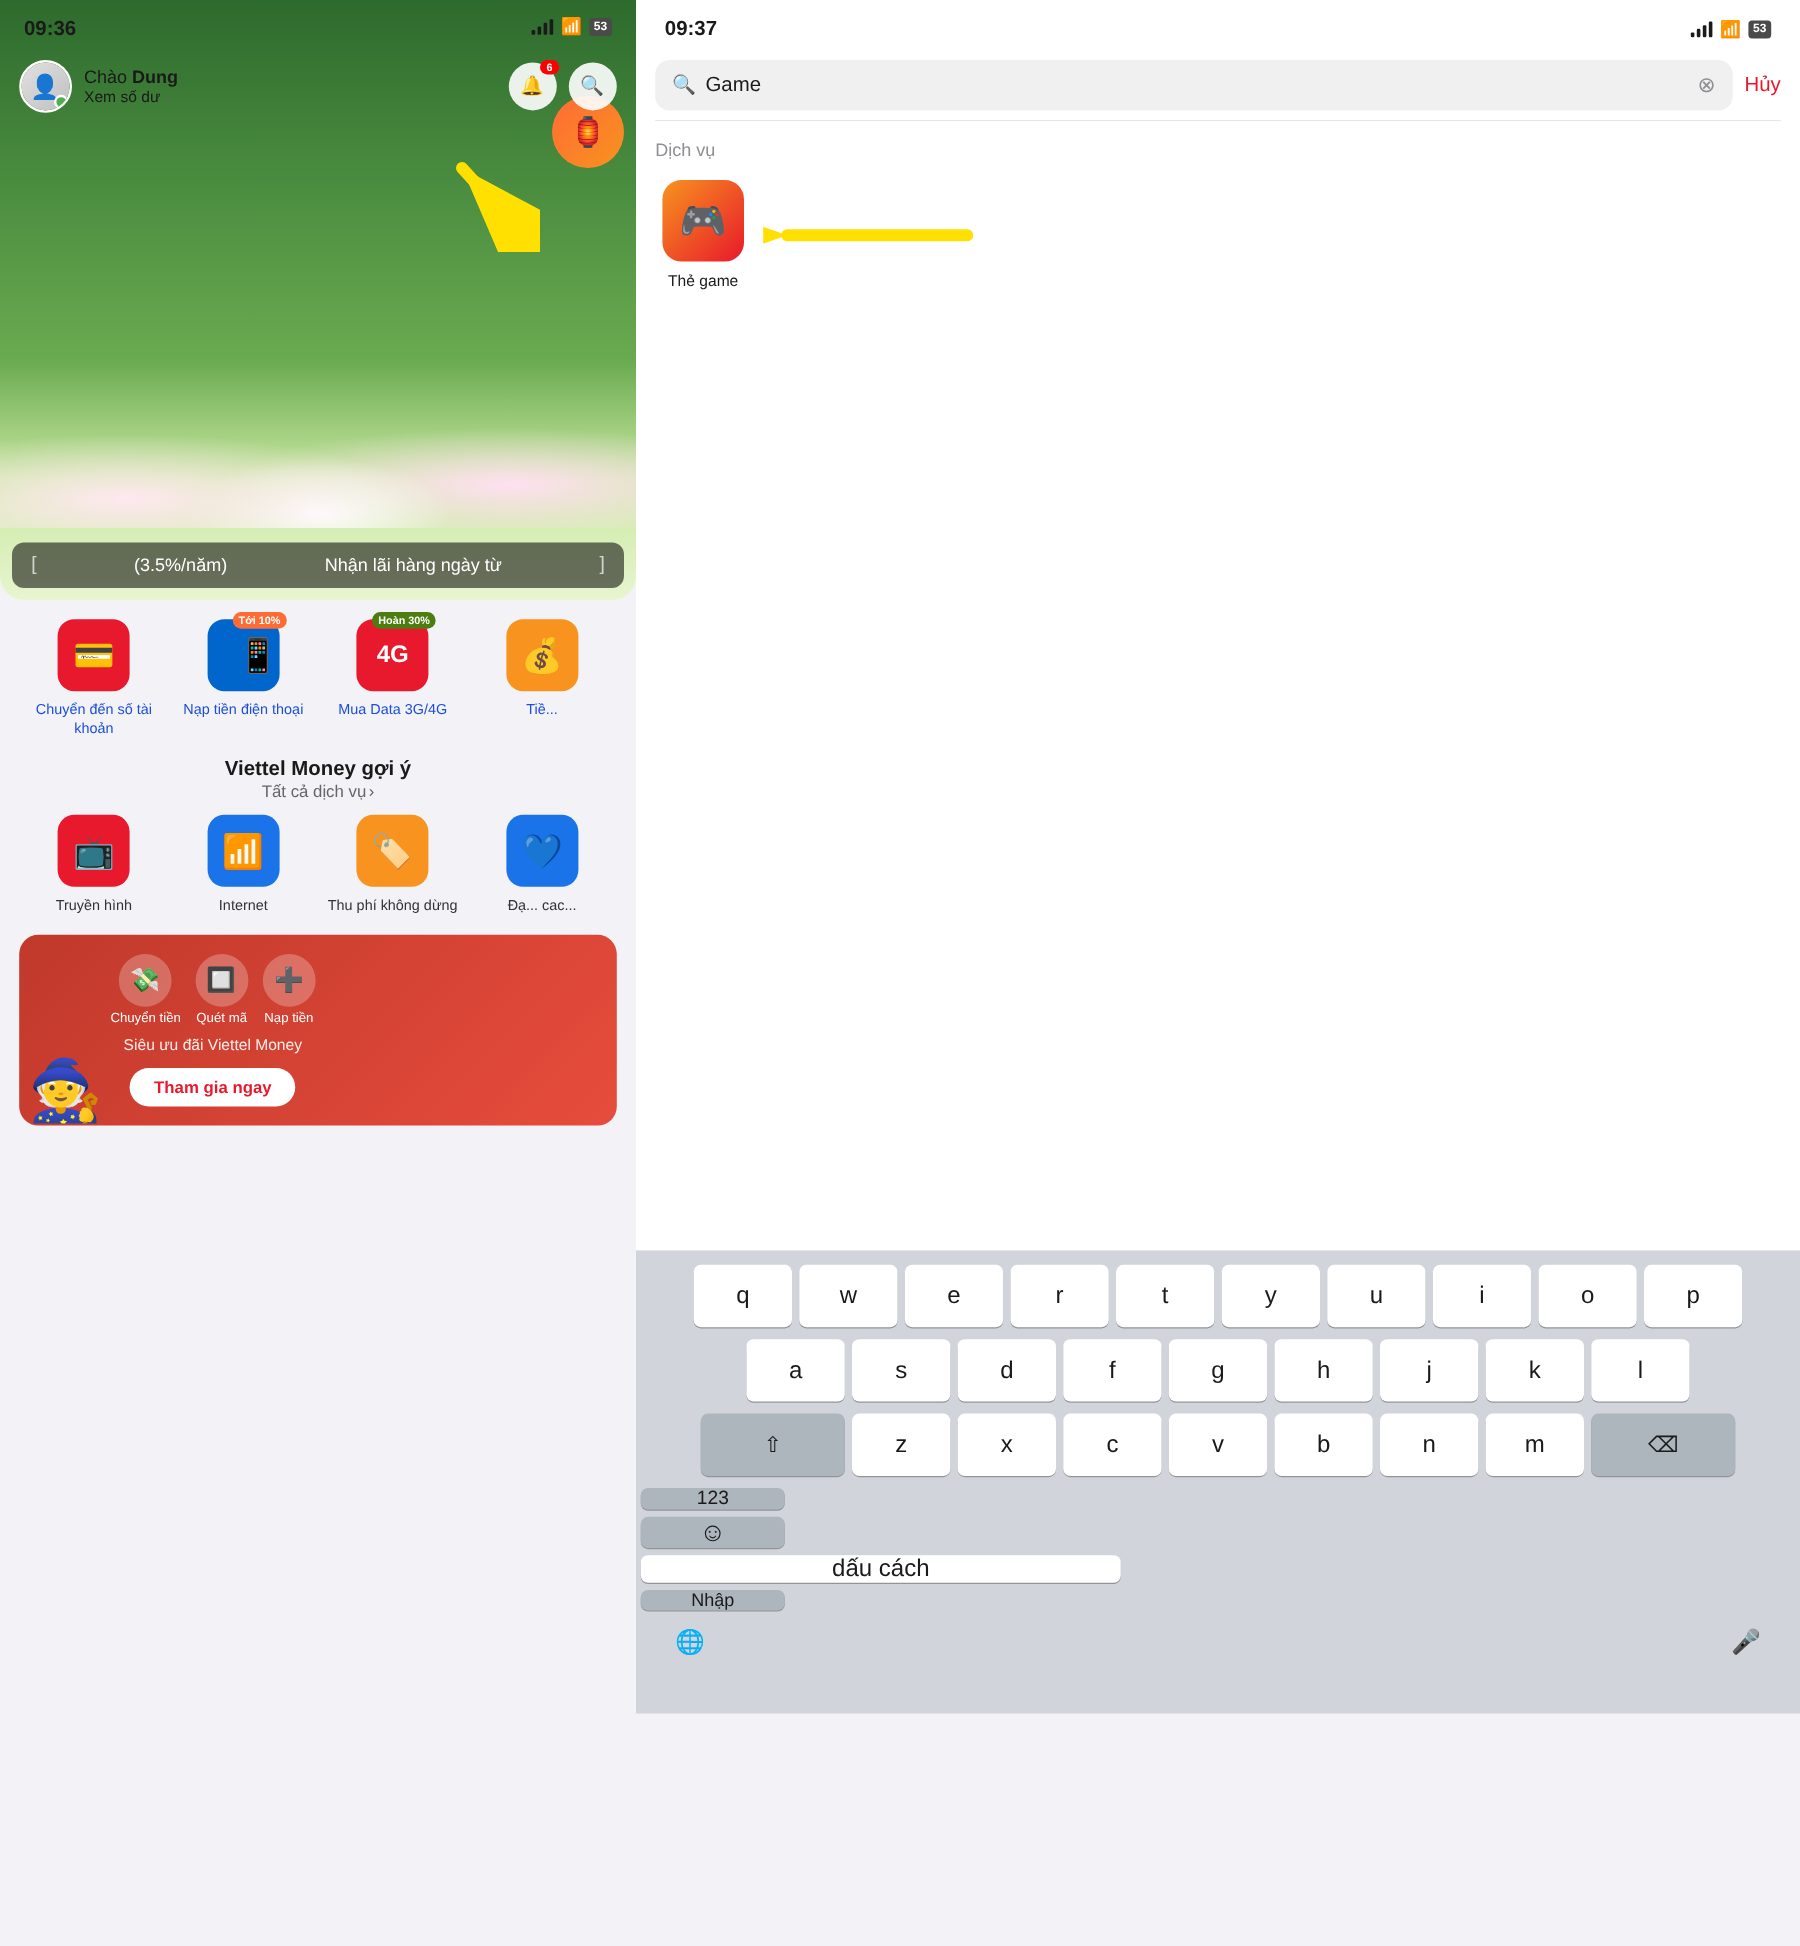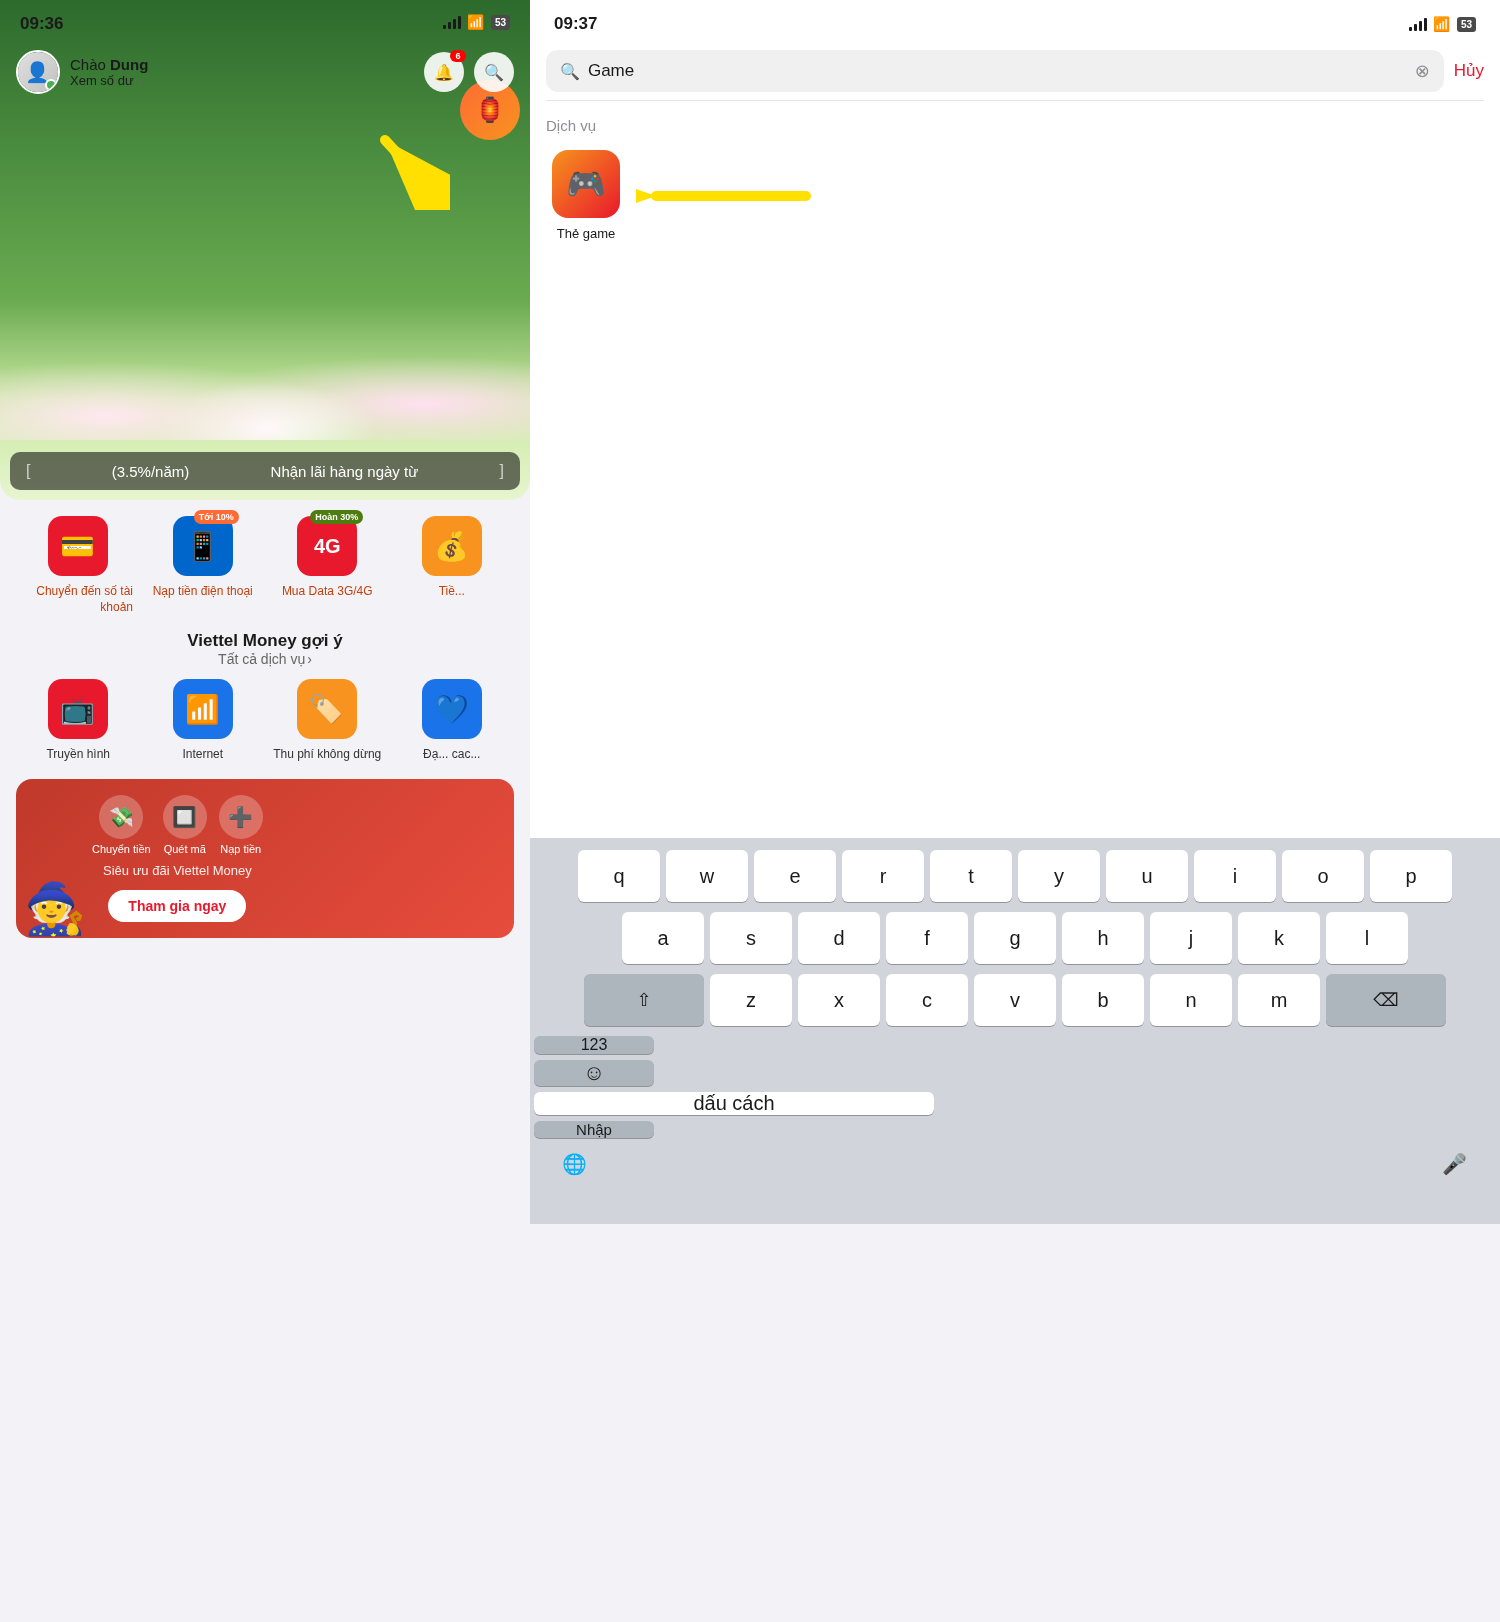--- a/index.html
+++ b/index.html
@@ -238,31 +238,31 @@
       width: 60px;
       height: 60px;
       border-radius: 14px;
       display: flex;
       align-items: center;
       justify-content: center;
       margin-bottom: 8px;
       position: relative;
     }
     .service-icon-red { background: #e8192c; }
-    .service-icon-blue { background: #0066cc; }
+    .service-icon-blue { background: #0066cc; justify-content: flex-end; }
     .service-icon-pink { background: #e8192c; }
     .service-icon-yellow { background: #f7931e; }
     .service-icon-inner {
       font-size: 28px;
       color: white;
     }
     .service-label {
       font-size: 12px;
-      color: #c2410c;
-      text-align: right;
+      color: #1d4ed8;
+      text-align: center;
       line-height: 1.3;
     }
     .service-badge {
       position: absolute;
       top: -6px;
       right: -6px;
       background: #ff6b35;
       color: white;
       font-size: 9px;
       font-weight: 700;
@@ -390,21 +390,21 @@
       border-radius: 20px;
       padding: 8px 20px;
       font-size: 14px;
       font-weight: 700;
       margin-top: 4px;
     }
 
     
     .right-panel {
       width: 970px;
-      height: 1224px;
+      height: 1428px;
       background: #f2f2f7;
       display: flex;
       flex-direction: column;
     }
 
     .search-screen {
       background: white;
       flex: 1;
       display: flex;
       flex-direction: column;

